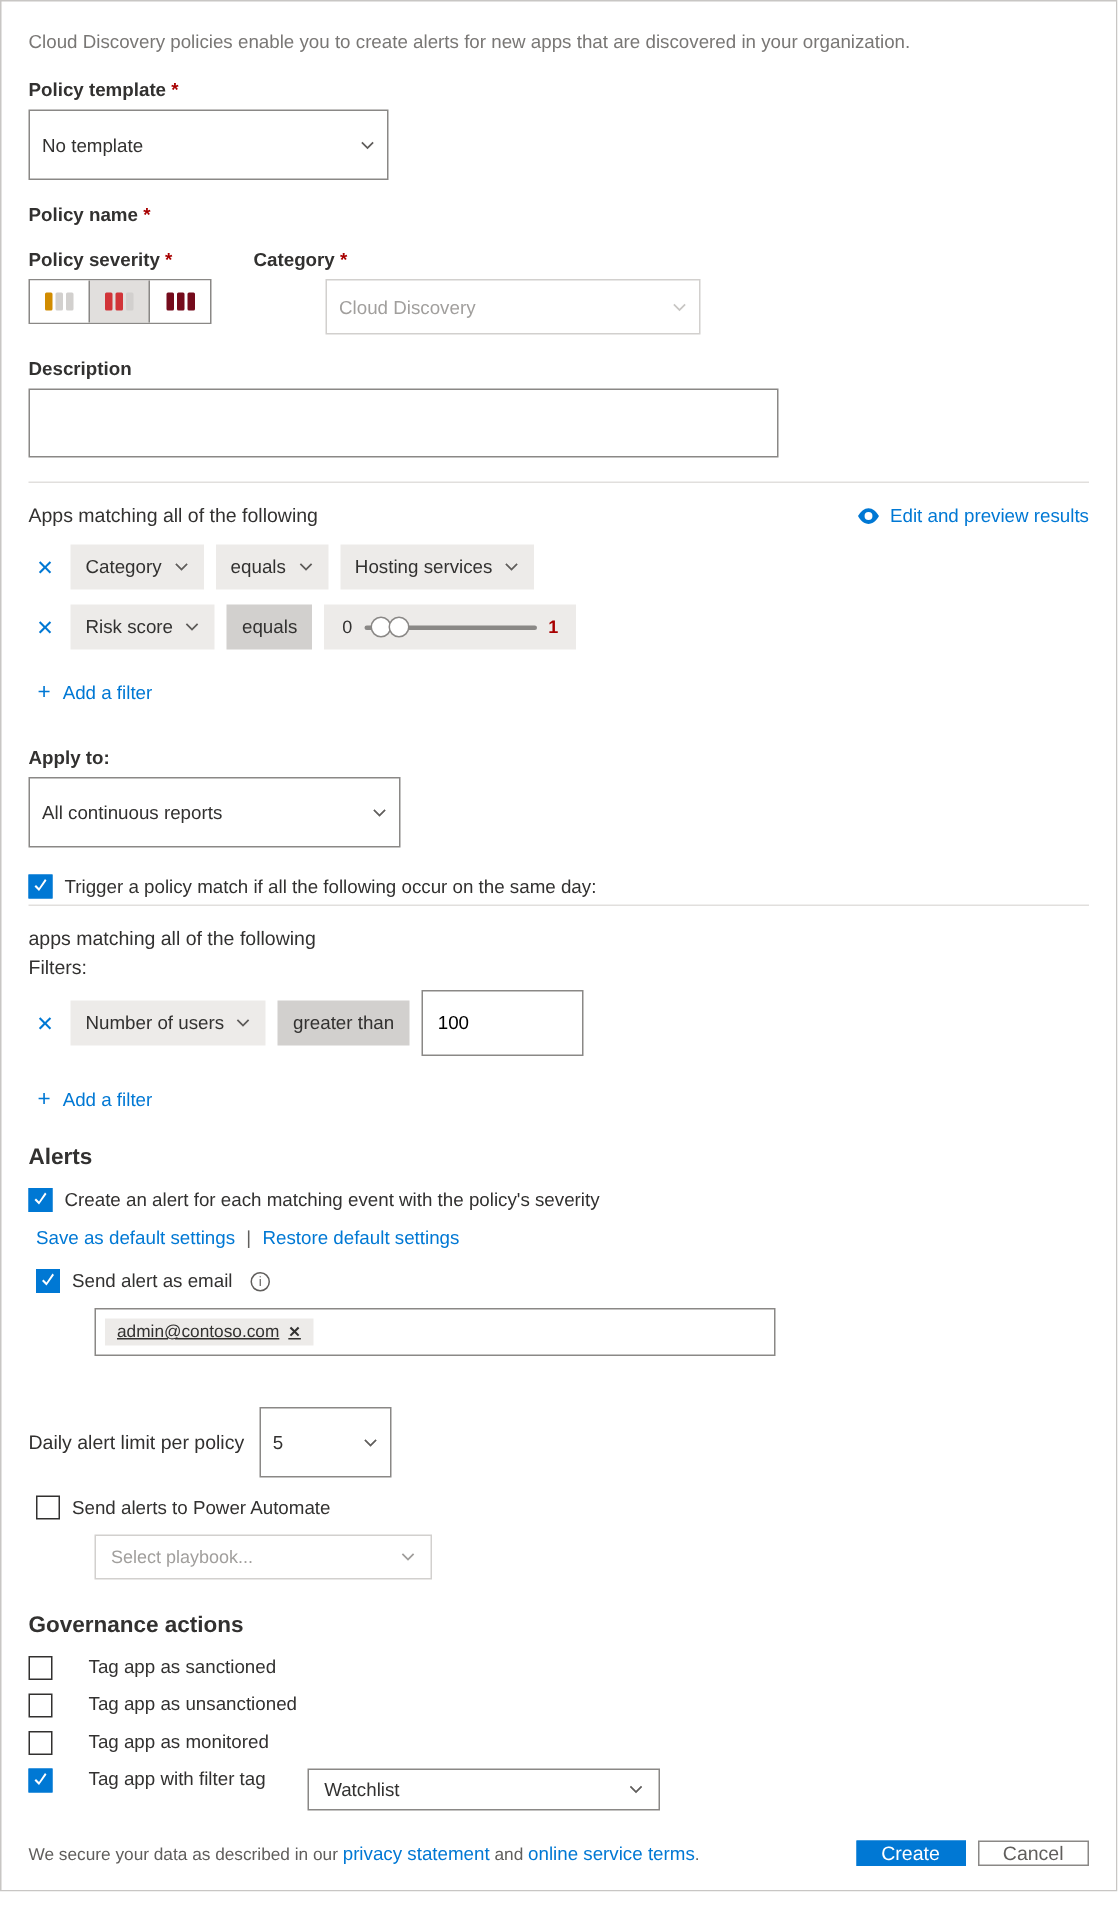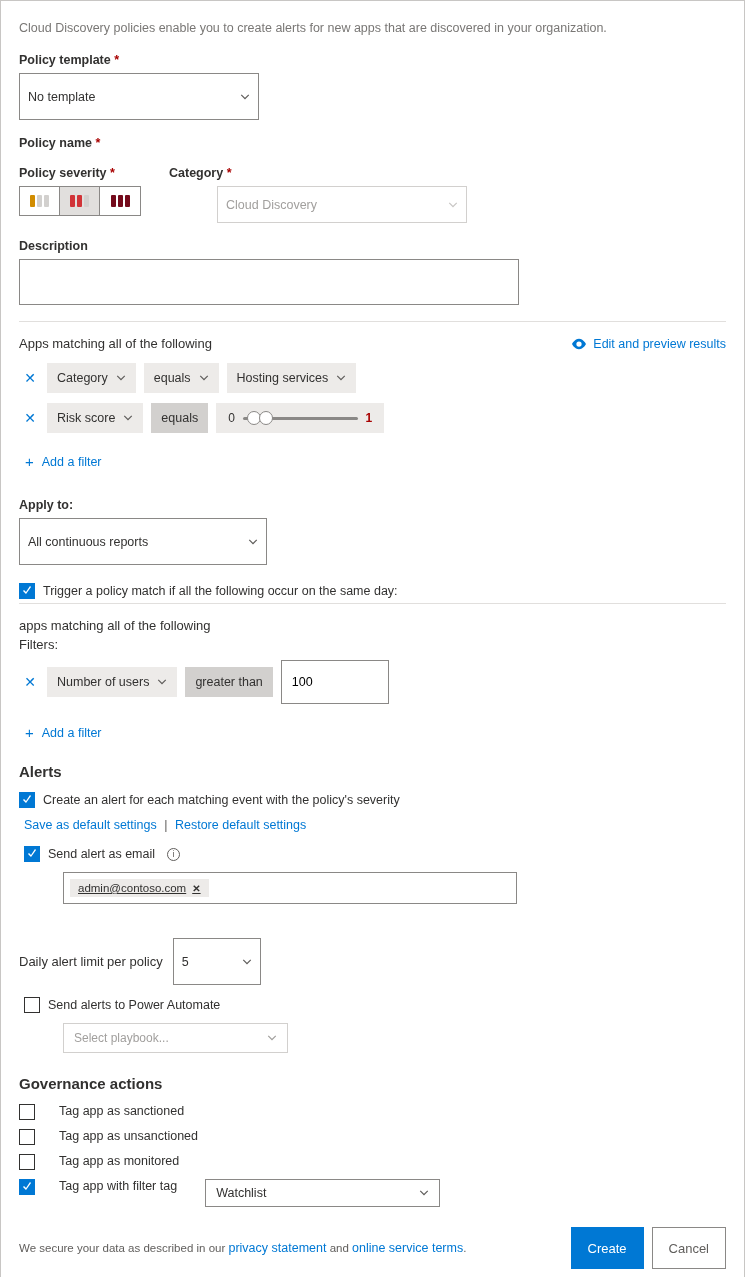--- a/index.html
+++ b/index.html
@@ -247,21 +247,21 @@
   .footer {
     display: flex;
     justify-content: space-between;
     align-items: center;
     margin-top: 20px;
     font-size: 11.5px;
     color: #605e5c;
   }
   .footer .buttons { display: flex; gap: 8px; }
   .btn {
-    height: 42px;
+    height: 17px;
     padding: 0 16px;
     border: 1px solid #8a8886;
     background: #fff;
     font-size: 13px;
     cursor: pointer;
     display: inline-flex;
     align-items: center;
   }
   .btn.primary {
     background: #0078d4;

